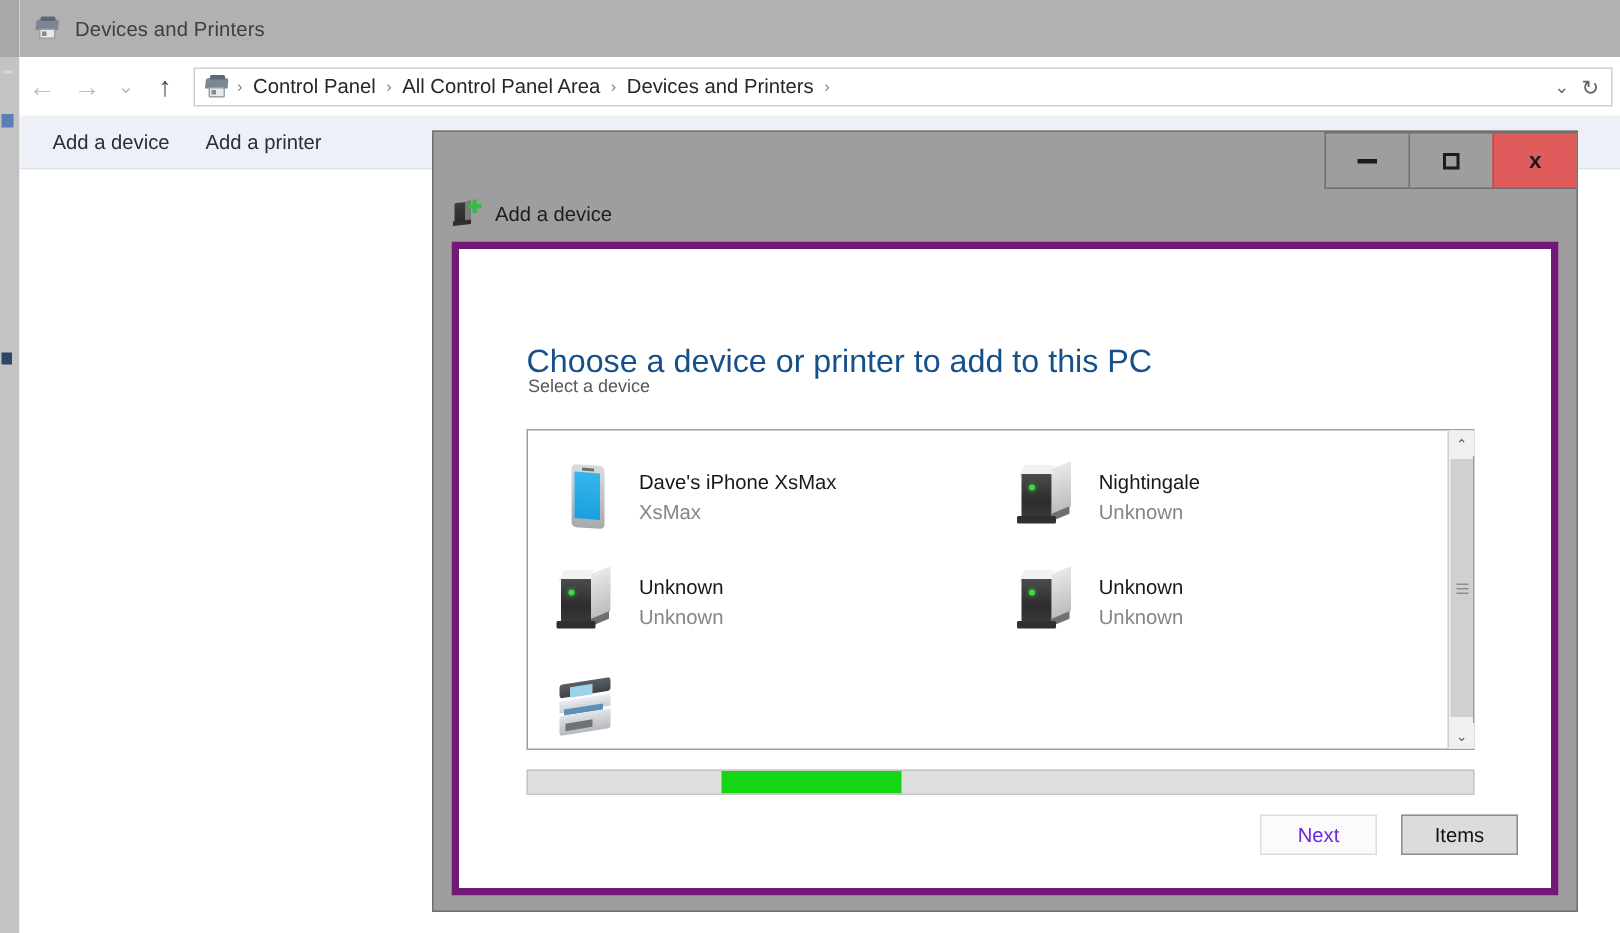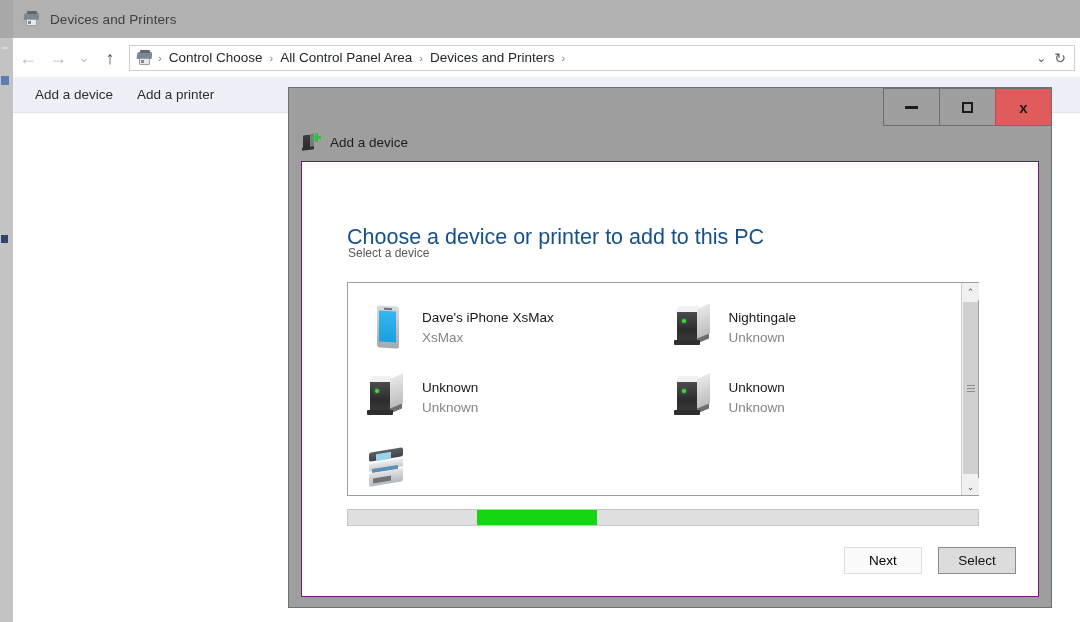--- a/index.html
+++ b/index.html
@@ -260,21 +260,21 @@
   .adddev-glyph .ad-plus-h {
     position: absolute; left: 11px; top: 4px;
     width: 9px; height: 3px; background: #3aba4a;
   }
 
   .dlg-client {
     position: absolute;
     left: 12px; top: 73px;
     width: 738px; height: 436px;
     background: #ffffff;
-    border: 1px solid #701a75;
+    border: 5px solid #701a75;
     box-sizing: border-box;
   }
 
   .dlg-heading {
     position: absolute;
     left: 45px; top: 63px;
     font-size: 21.5px;
     color: #16508b;
     font-weight: normal;
     white-space: nowrap;
@@ -491,21 +491,21 @@
   }
   .dlg-btn {
     width: 78px; height: 27px;
     display: flex; align-items: center; justify-content: center;
     font-size: 13.5px;
     box-sizing: border-box;
   }
   .dlg-btn.disabled {
     background: #fbfbfb;
     border: 1px solid #dcdcdc;
-    color: #000000;
+    color: #6d28d9;
   }
   .dlg-btn.normal {
     background: #dcdcdc;
     border: 1px solid #8c8c8c;
     color: #121212;
   }
 </style>
 </head>
 <body>
 
@@ -542,21 +542,21 @@
       <div class="addr-box">
         <span class="tb-icon" style="width:17px;height:17px;margin-right:2px;">
           <span class="printer-glyph" style="width:17px;height:17px;">
             <span class="pg-body"></span>
             <span class="pg-top"></span>
             <span class="pg-tray"></span>
             <span class="pg-dot"></span>
           </span>
         </span>
         <span class="crumb-sep">›</span>
-        <span class="crumb">Control Choose</span>
+        <span class="crumb">Control Panel</span>
         <span class="crumb-sep">›</span>
         <span class="crumb">All Control Panel Area</span>
         <span class="crumb-sep">›</span>
         <span class="crumb">Devices and Printers</span>
         <span class="crumb-sep">›</span>
         <span class="addr-right">
           <span class="chev">⌄</span>
           <span class="refresh">↻</span>
         </span>
       </div>
@@ -700,19 +700,19 @@
         </div>
       </div>
 
       <div class="progress">
         <div class="bar"></div>
       </div>
 
 
       <div class="dlg-buttons">
         <div class="dlg-btn disabled">Next</div>
-        <div class="dlg-btn normal">Select</div>
+        <div class="dlg-btn normal">Items</div>
       </div>
 
     </div>
   </div>
 
 </div>
 
 </body></html>

